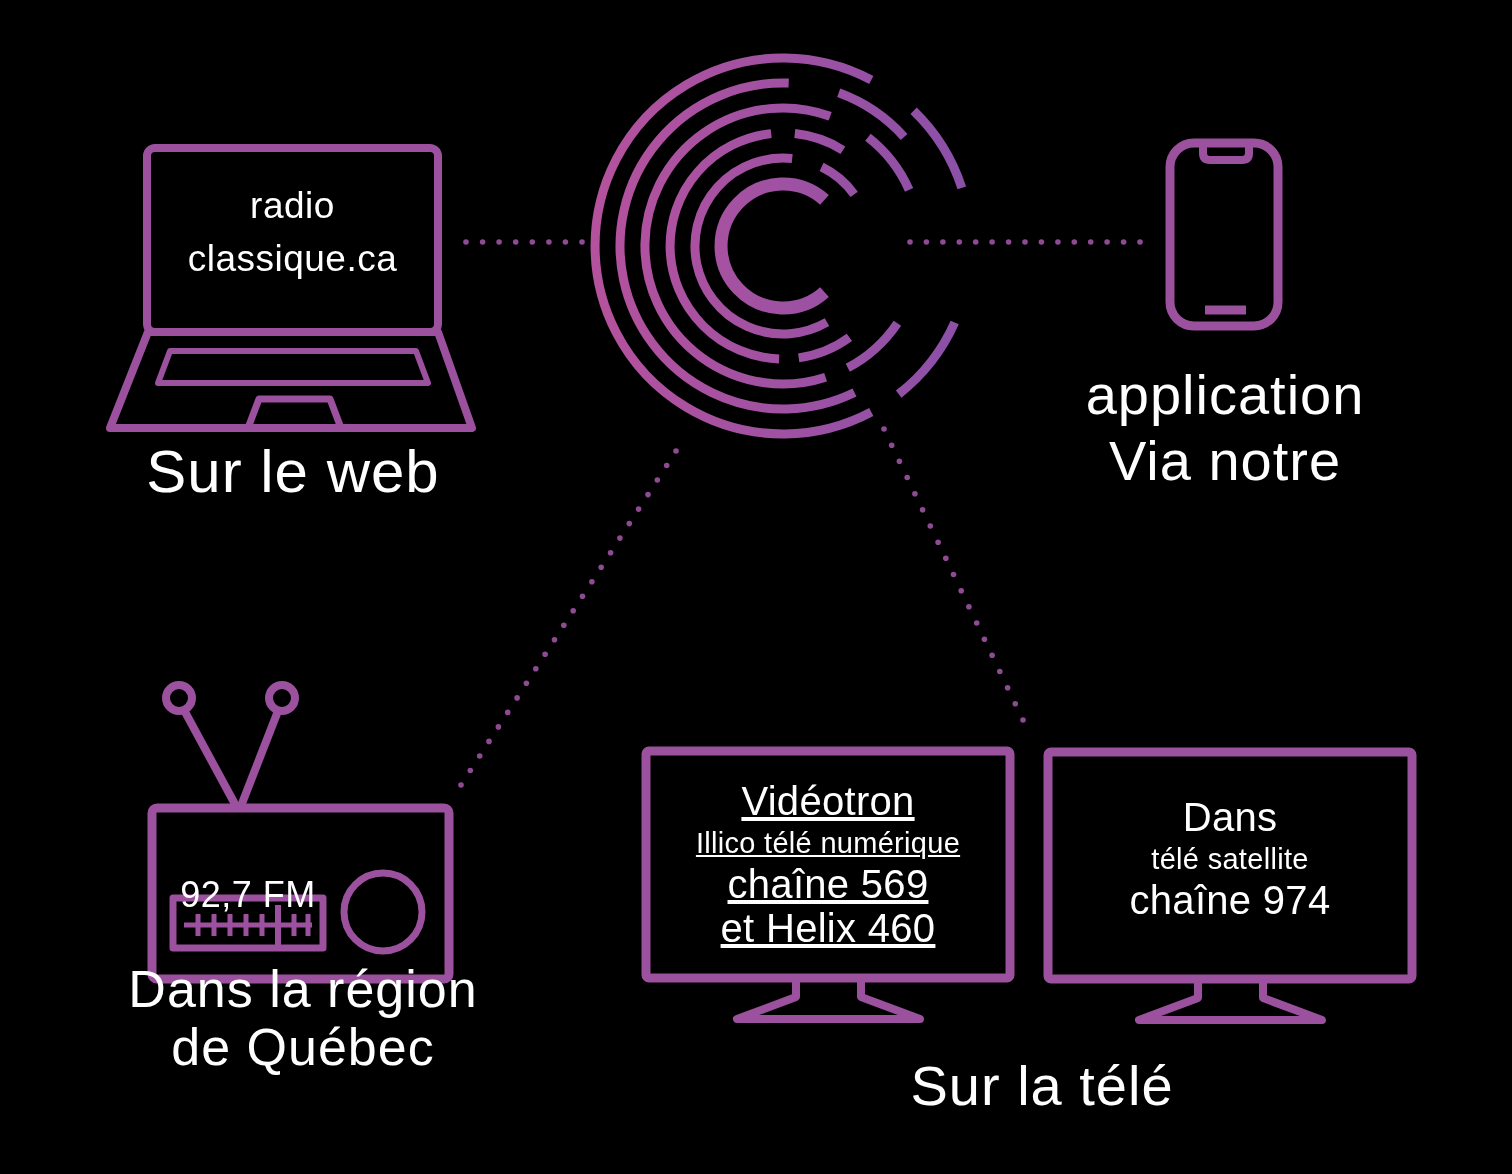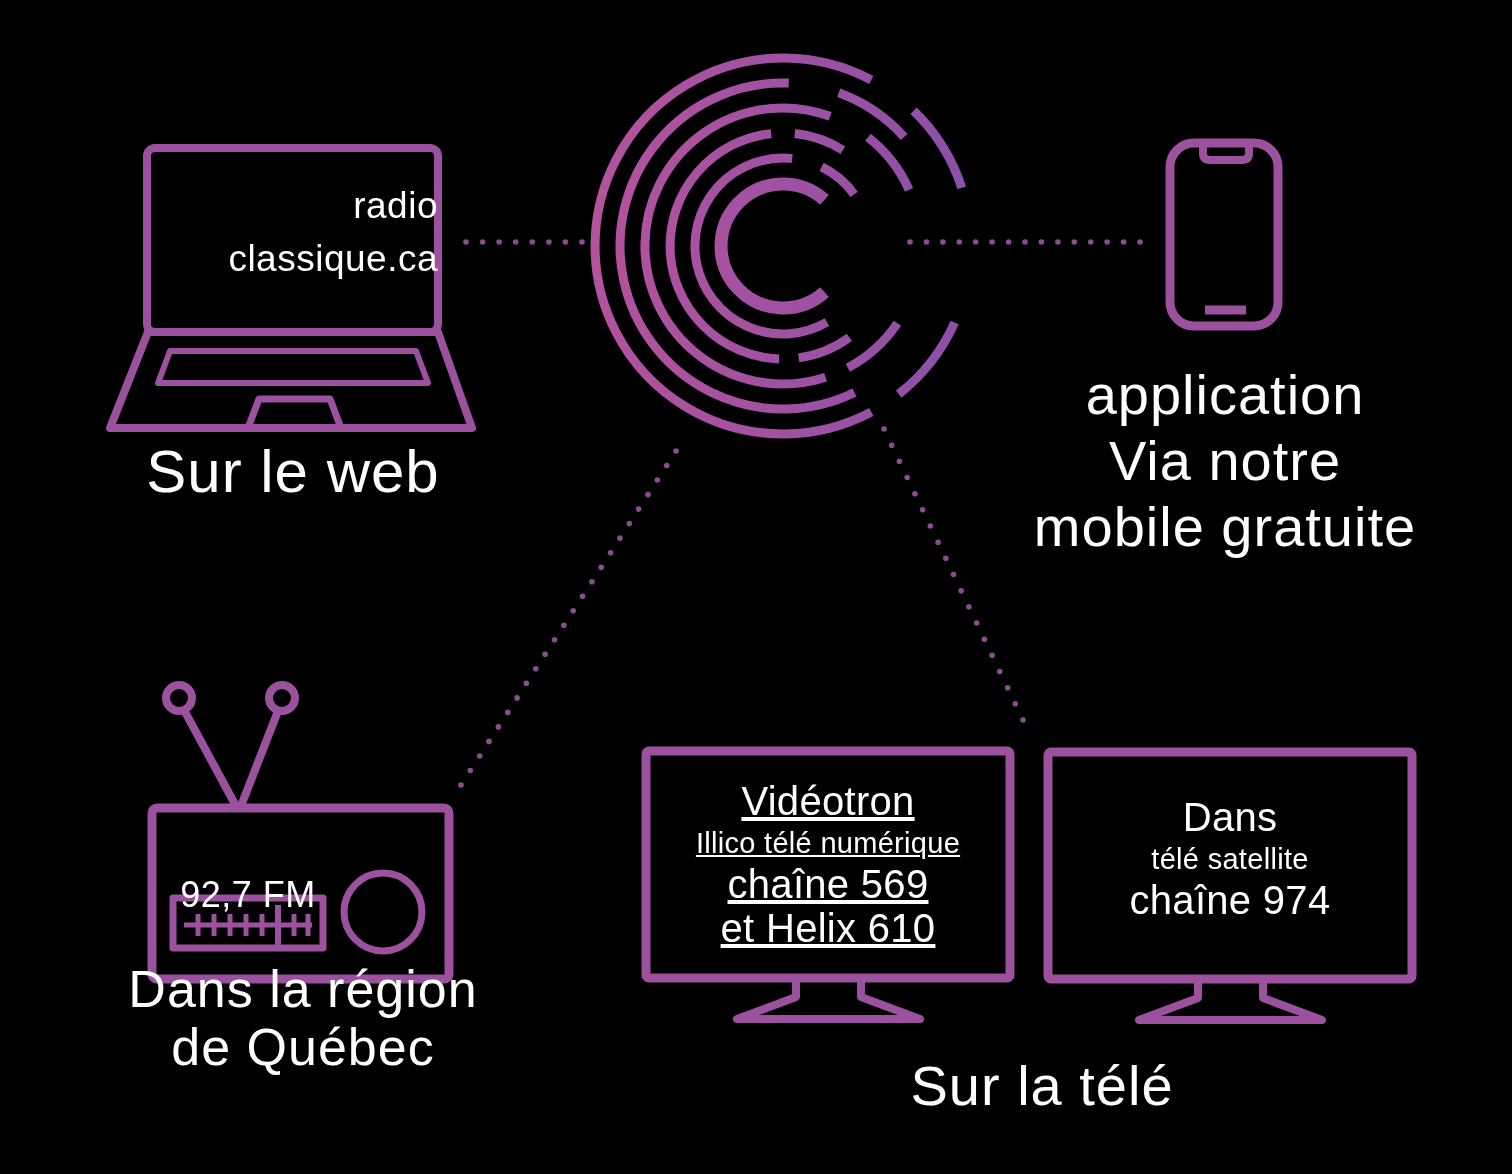--- a/index.html
+++ b/index.html
@@ -12,21 +12,21 @@
   }
   .stage{position:absolute;inset:0;}
   svg.art{position:absolute;left:0;top:0;z-index:0;}
   .icon-stroke{stroke:var(--accent,#9c519e);fill:none;}
   .t{position:absolute;z-index:1;text-align:center;color:var(--text,#fff);}
   .lbl{letter-spacing:1px;line-height:1.15;}
   .sur-le-web{left:118px;top:437px;width:350px;font-size:60px;}
   .via-notre{left:1020px;top:362px;width:410px;font-size:56px;line-height:1.18;}
   .dans-region{left:110px;top:960px;width:386px;font-size:52px;line-height:1.12;}
   .sur-la-tele{left:842px;top:1054px;width:400px;font-size:56px;}
-  .laptop-screen-text{left:147px;top:180px;width:291px;font-size:37px;line-height:1.42;letter-spacing:0.5px;text-align:right;}
+  .laptop-screen-text{left:147px;top:180px;width:291px;font-size:37px;line-height:1.42;letter-spacing:0.5px;}
   .fm-freq{left:163px;top:874px;width:170px;font-size:36px;letter-spacing:0.5px;}
   .tv-text{width:344px;letter-spacing:0.3px;}
   .tv-text-1{left:656px;top:778px;text-decoration:underline;}
   .tv-text-2{left:1058px;top:794px;}
   .tv-name{font-size:40px;line-height:46px;}
   .tv-service{font-size:29px;line-height:38px;}
   .tv-channel{font-size:40px;line-height:44px;}
 </style>
 </head>
 <body style="background: rgb(0, 0, 0);">
@@ -175,35 +175,34 @@
   <div class="t laptop-screen-text">
     <div>radio</div>
     <div>classique.ca</div>
   </div>
 
   <div class="t lbl sur-le-web">Sur le web</div>
 
   <div class="t lbl via-notre">
     <div>application</div>
     <div>Via notre</div>
-    <div>mobile gratuite</div>
   </div>
 
   <div class="t fm-freq">92,7 FM</div>
 
   <div class="t lbl dans-region">
     <div>Dans la région</div>
     <div>de Québec</div>
   </div>
 
   <div class="t tv-text tv-text-1">
     <div class="tv-name">Vidéotron</div>
     <div class="tv-service">Illico télé numérique</div>
     <div class="tv-channel">chaîne 569</div>
-    <div class="tv-channel">et Helix 610</div>
+    <div class="tv-channel">et Helix 460</div>
   </div>
 
   <div class="t tv-text tv-text-2">
     <div class="tv-name">Dans</div>
     <div class="tv-service">télé satellite</div>
     <div class="tv-channel">chaîne 974</div>
   </div>
 
   <div class="t lbl sur-la-tele">Sur la télé</div>
 

